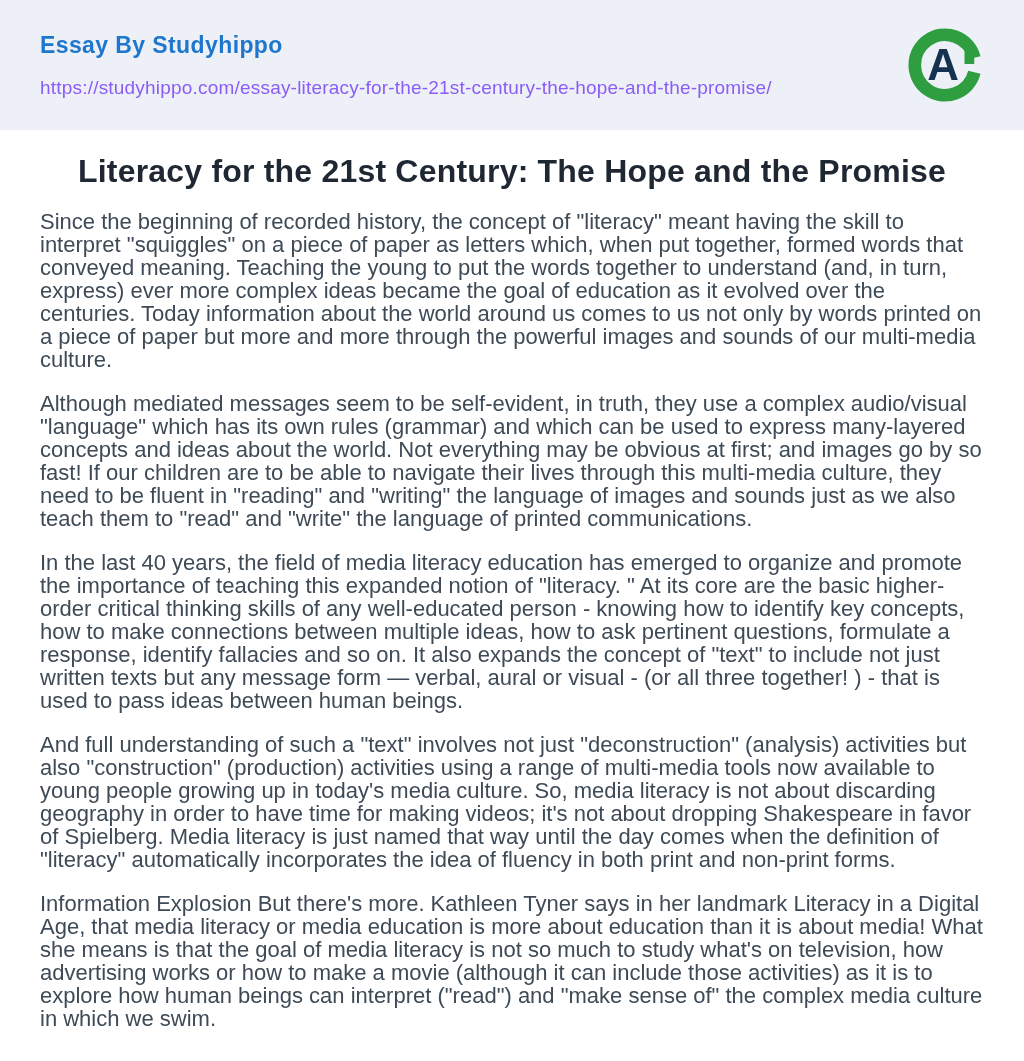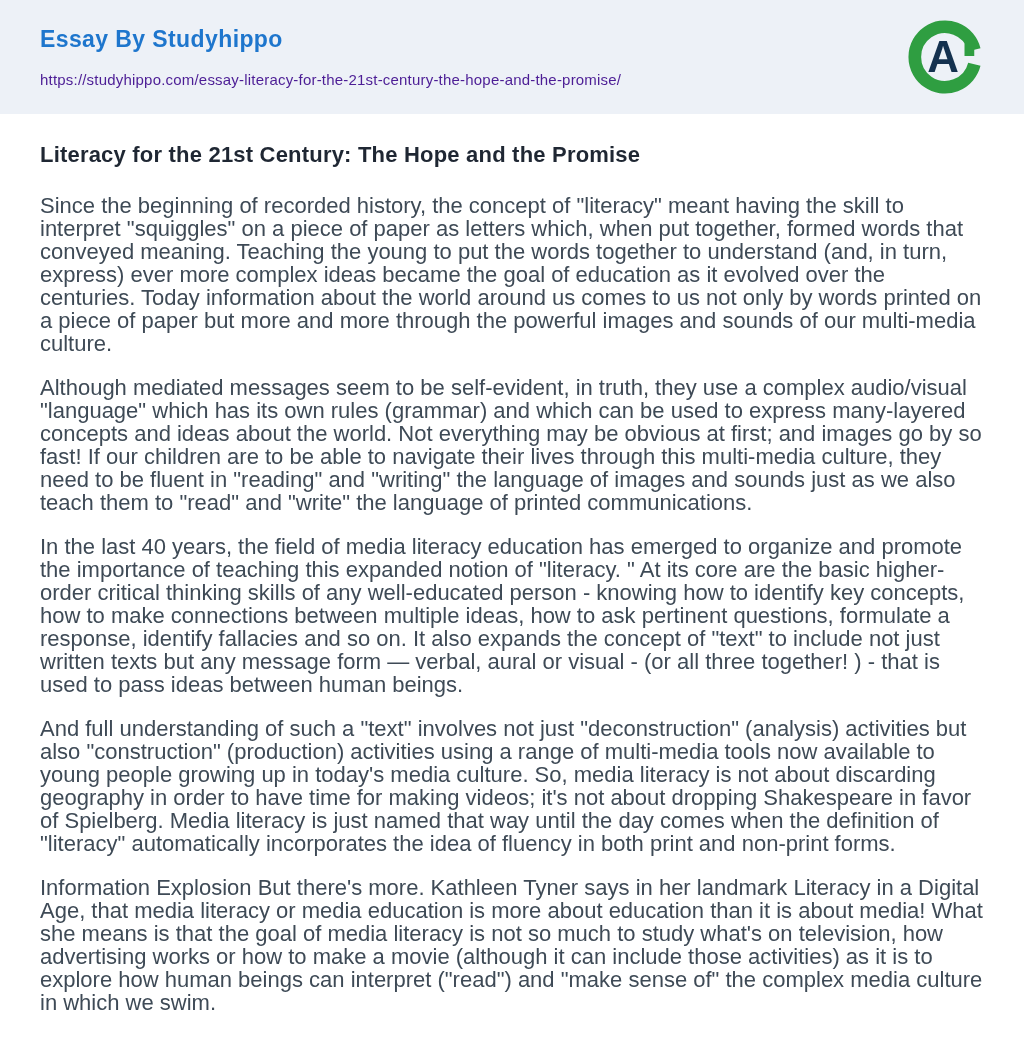--- a/index.html
+++ b/index.html
@@ -9,59 +9,60 @@
     background: #ffffff;
     width: 1024px;
     font-family: "Liberation Sans", "DejaVu Sans", sans-serif;
   }
   body {
     height: 1061px;
     overflow: hidden;
   }
   .site-header {
     background: #edf1f7;
-    height: 114px;
+    height: 130px;
     padding: 0 40px;
     display: flex;
     align-items: center;
     justify-content: space-between;
   }
   .header-text {
     display: flex;
     flex-direction: column;
     gap: 18px;
   }
   .site-title {
     color: #1e76cd;
     font-size: 23px;
     font-weight: bold;
     letter-spacing: 0.4px;
   }
   .page-url {
-    color: #4c1d95;
-    font-size: 15px;
+    color: #8b5cf6;
+    font-size: 19px;
     text-decoration: none;
     letter-spacing: 0.2px;
   }
   .logo {
     width: 78px;
     height: 78px;
     flex: 0 0 auto;
   }
   .logo svg { display: block; }
   .content {
     padding: 22px 40px 0 40px;
   }
   .article-title {
     margin: 0 0 20px 0;
-    font-size: 22px;
+    font-size: 32px;
     line-height: 38px;
     font-weight: bold;
     color: #1f2733;
     letter-spacing: 0.2px;
+    text-align: center;
   }
   .article-paragraph {
     margin: 0 0 21px 0;
     font-size: 22px;
     line-height: 23px;
     color: #3e4a56;
   }
 </style>
 </head>
 <body>

